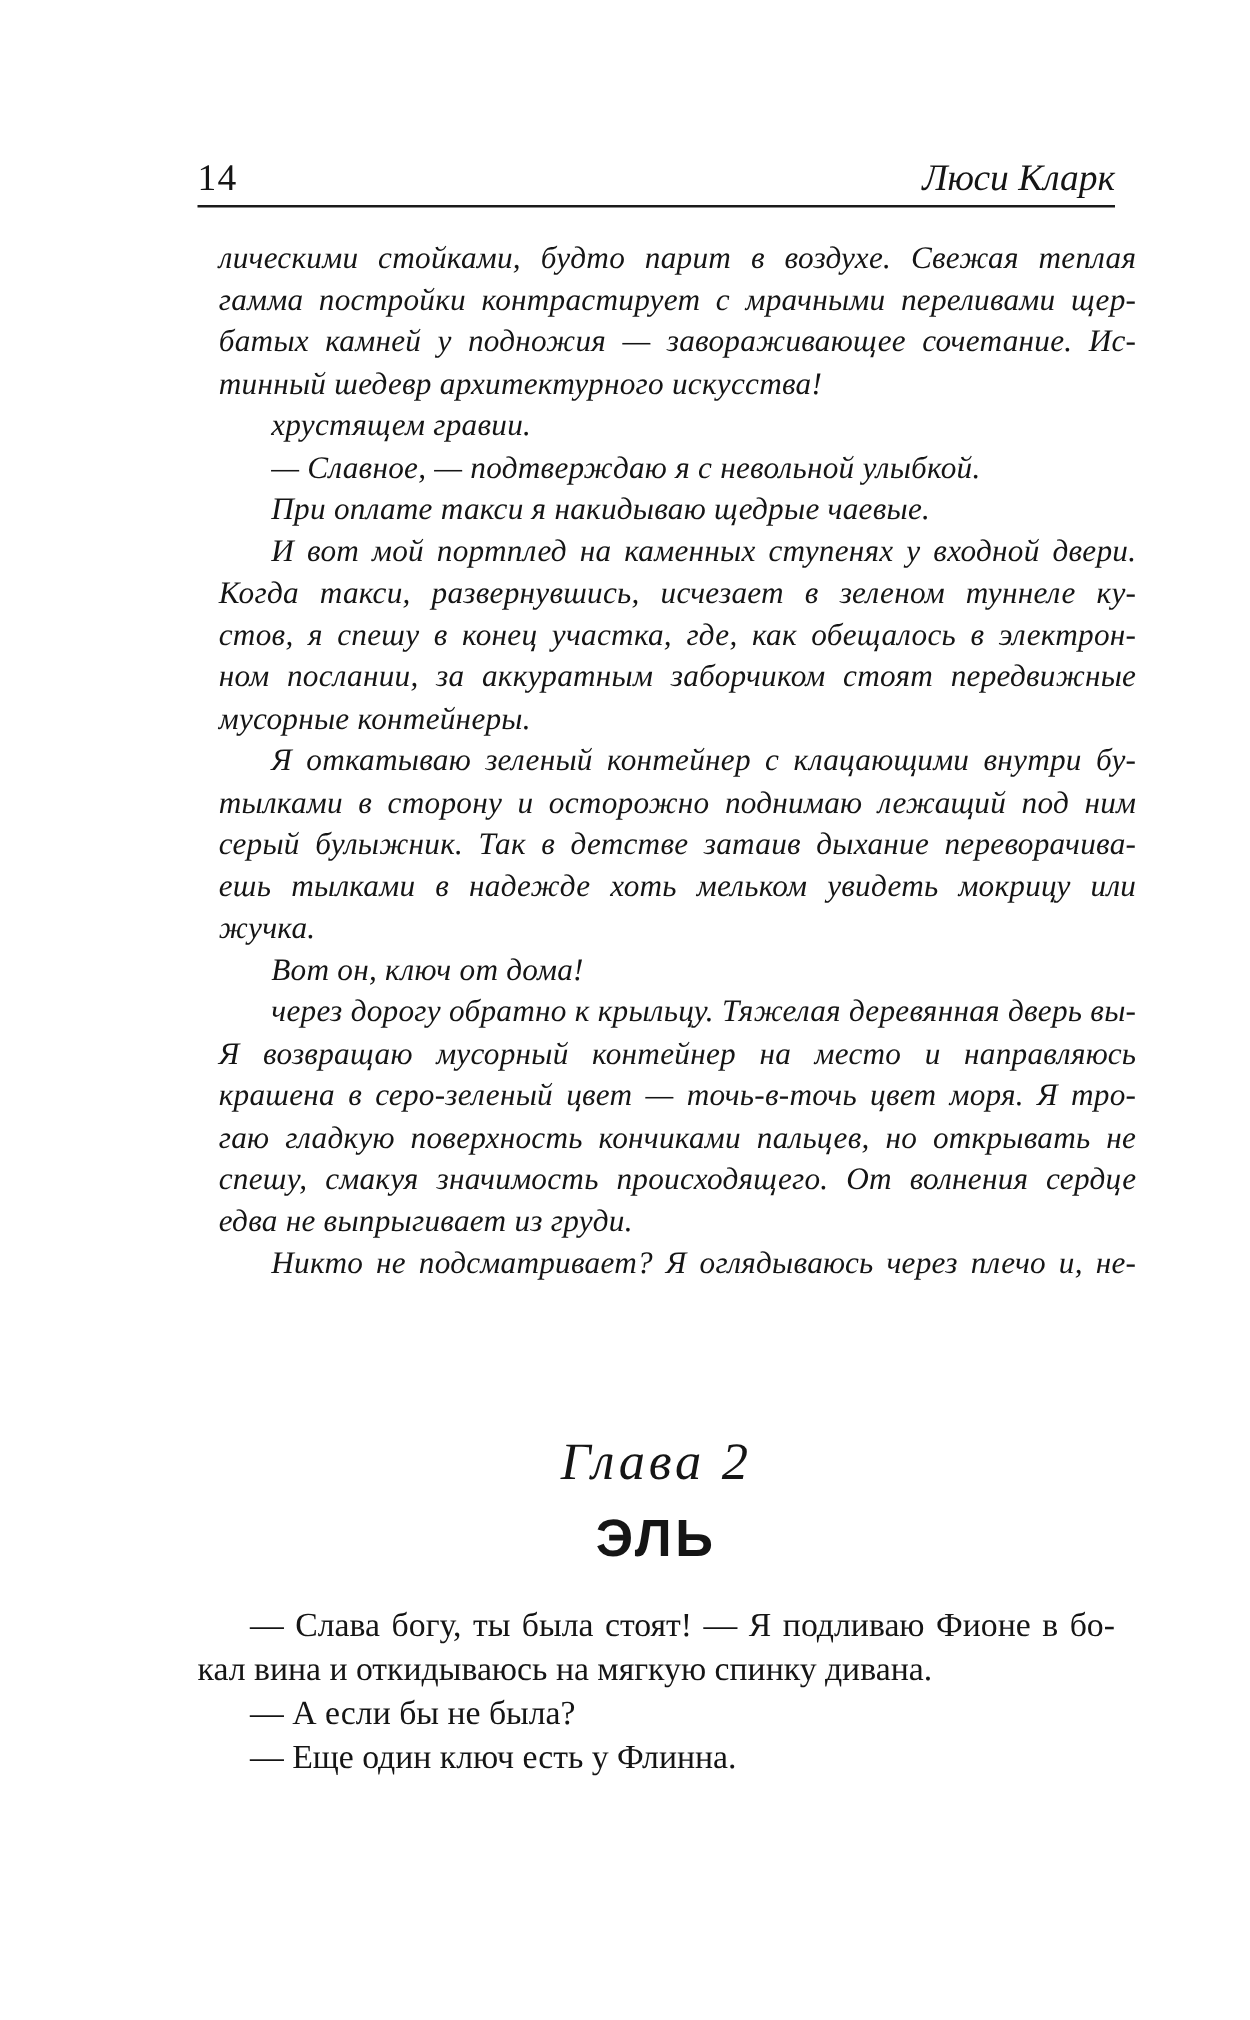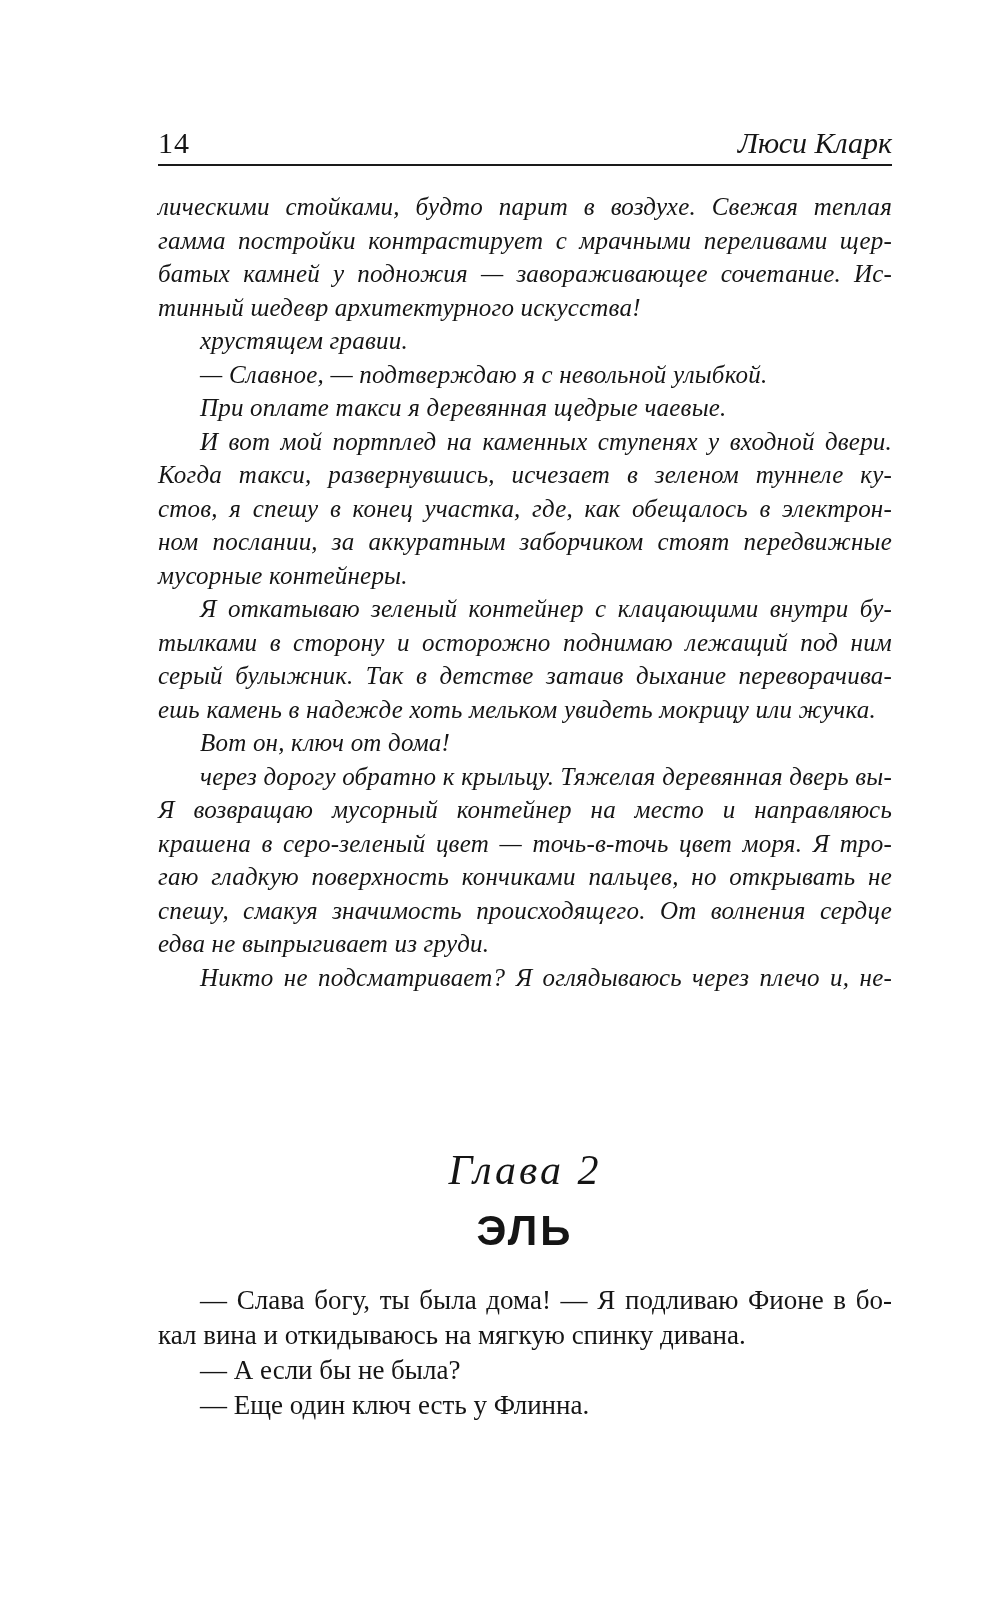--- a/index.html
+++ b/index.html
@@ -38,21 +38,21 @@
   }
   .running-title{
     font-size:30px;
     line-height:1;
     font-style:italic;
     text-align:right;
   }
   
   .narrative{
     position:absolute;
-    left:158px; top:190px;
+    left:175px; top:190px;
     width:734px;
     font-style:italic;
     font-size:25px;
     line-height:33.5px;
     letter-spacing:0.2px;
     font-family:Liberation Serif, serif;
   }
   
   .dialogue{
     position:absolute;
@@ -111,34 +111,34 @@
         <div class="line">батых камней у подножия — завораживающее сочетание. Ис-</div>
         <div class="line last">тинный шедевр архитектурного искусства!</div>
       </div>
       <div class="paragraph indent">
         <div class="line last">хрустящем гравии.</div>
       </div>
       <div class="paragraph indent">
         <div class="line last">— Славное, — подтверждаю я с невольной улыбкой.</div>
       </div>
       <div class="paragraph indent">
-        <div class="line last">При оплате такси я деревянная щедрые чаевые.</div>
+        <div class="line last">При оплате такси я накидываю щедрые чаевые.</div>
       </div>
       <div class="paragraph indent">
         <div class="line">И вот мой портплед на каменных ступенях у входной двери.</div>
         <div class="line">Когда такси, развернувшись, исчезает в зеленом туннеле ку-</div>
         <div class="line">стов, я спешу в конец участка, где, как обещалось в электрон-</div>
         <div class="line">ном послании, за аккуратным заборчиком стоят передвижные</div>
         <div class="line last">мусорные контейнеры.</div>
       </div>
       <div class="paragraph indent">
         <div class="line">Я откатываю зеленый контейнер с клацающими внутри бу-</div>
         <div class="line">тылками в сторону и осторожно поднимаю лежащий под ним</div>
         <div class="line">серый булыжник. Так в детстве затаив дыхание переворачива-</div>
-        <div class="line last">ешь камень в надежде хоть мельком увидеть мокрицу или жучка.</div>
+        <div class="line last">ешь тылками в надежде хоть мельком увидеть мокрицу или жучка.</div>
       </div>
       <div class="paragraph indent">
         <div class="line last">Вот он, ключ от дома!</div>
       </div>
       <div class="paragraph indent">
         <div class="line">через дорогу обратно к крыльцу. Тяжелая деревянная дверь вы-</div>
         <div class="line">Я возвращаю мусорный контейнер на место и направляюсь</div>
         <div class="line">крашена в серо-зеленый цвет — точь-в-точь цвет моря. Я тро-</div>
         <div class="line">гаю гладкую поверхность кончиками пальцев, но открывать не</div>
         <div class="line">спешу, смакуя значимость происходящего. От волнения сердце</div>
@@ -149,21 +149,21 @@
       </div>
     </section>
 
   <div class="chapter">
     <div class="chapter-title">Глава 2</div>
     <div class="chapter-name">ЭЛЬ</div>
   </div>
 
   <section class="dialogue">
       <div class="paragraph indent">
-        <div class="line">— Слава богу, ты была дома! — Я подливаю Фионе в бо-</div>
+        <div class="line">— Слава богу, ты была стоят! — Я подливаю Фионе в бо-</div>
         <div class="line last">кал вина и откидываюсь на мягкую спинку дивана.</div>
       </div>
       <div class="paragraph indent">
         <div class="line last">— А если бы не была?</div>
       </div>
       <div class="paragraph indent">
         <div class="line last">— Еще один ключ есть у Флинна.</div>
       </div>
     </section>
 

